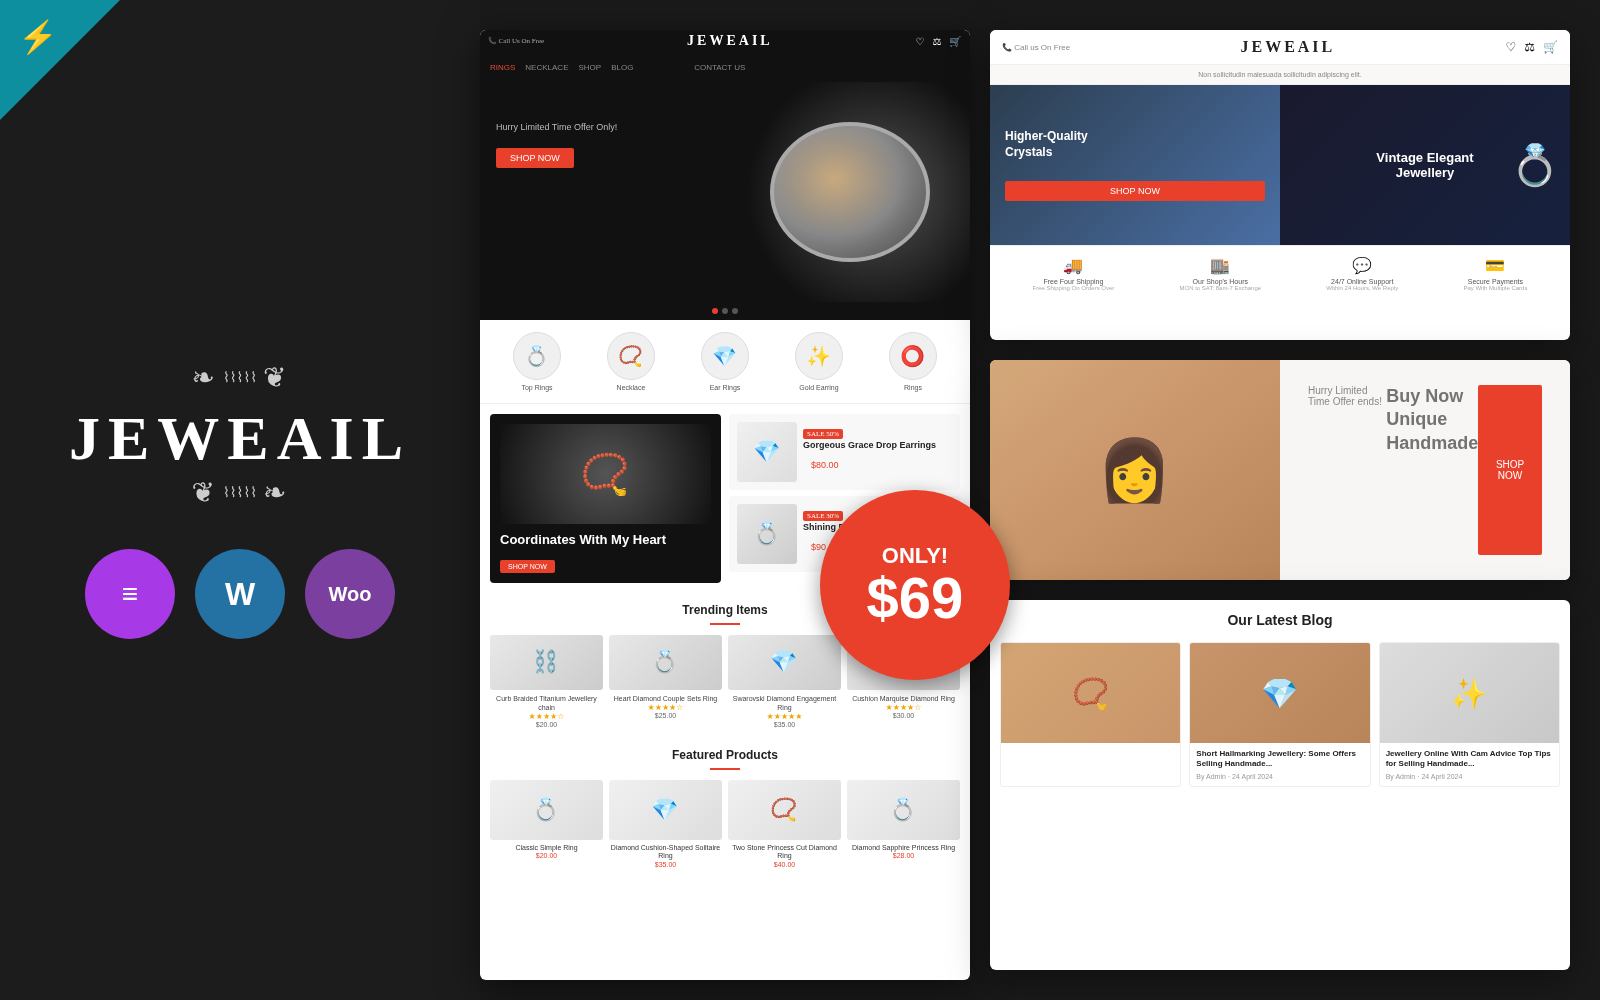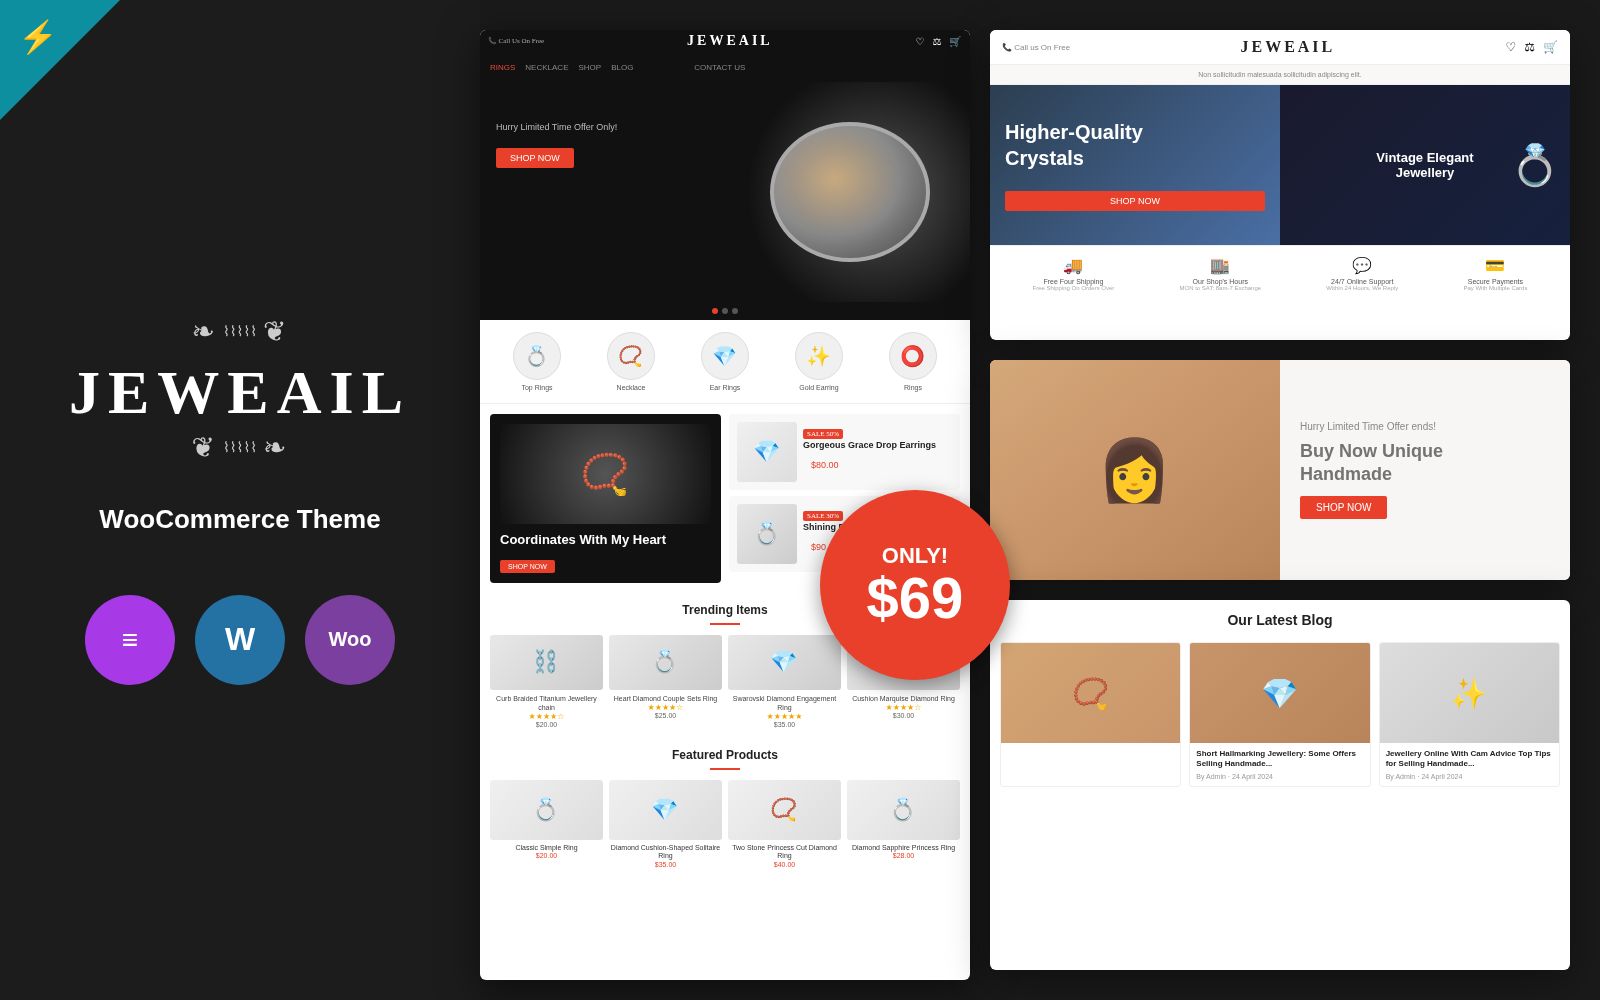--- a/index.html
+++ b/index.html
@@ -478,21 +478,21 @@
     }
     .rt-hero-left {
       background: linear-gradient(135deg, #2c3e50, #4a6fa5);
       padding: 15px;
       display: flex;
       flex-direction: column;
       justify-content: center;
     }
     .rt-hero-left h3 {
       color: white;
-      font-size: 20px;
+      font-size: 12px;
       font-family: Arial, sans-serif;
       font-weight: bold;
       line-height: 1.3;
       margin-bottom: 8px;
     }
     .rt-hero-right {
       background: linear-gradient(135deg, #1a1a2e, #16213e);
       position: relative;
       overflow: hidden;
       display: flex;
@@ -543,24 +543,24 @@
       width: 100%;
       height: 100%;
       background: linear-gradient(to bottom right, #d4a87a, #c9956a, #b8845a);
       display: flex;
       align-items: center;
       justify-content: center;
       font-size: 60px;
     }
     .rm-right {
       background: #f8f6f4;
-      padding: 25px 20px;
-      display: flex;
-      flex-direction: column;
-      justify-content: center;
+      padding: 25px 28px;
+      display: flex;
+      flex-direction: row;
+      justify-content: flex-start;
     }
     .rm-right h2 {
       font-size: 18px;
       font-family: Arial, sans-serif;
       font-weight: bold;
       color: #737373;
       line-height: 1.3;
       margin-bottom: 10px;
     }
     .rm-btn {
@@ -671,21 +671,20 @@
     <span class="ornament">❧</span>
     <span style="color:#ccc;font-size:14px;margin:0 6px;">⌇⌇⌇⌇⌇</span>
     <span class="ornament">❦</span>
   </div>
   <div class="brand-name">JEWEAIL</div>
   <div class="brand-decoration-bottom">
     <span class="ornament">❦</span>
     <span style="color:#ccc;font-size:14px;margin:0 6px;">⌇⌇⌇⌇⌇</span>
     <span class="ornament">❧</span>
   </div>
-  <div class="theme-subtitle">WooCommerce Theme</div>
   <div class="badge-row">
     <div class="badge badge-elementor">
       <span style="font-family:sans-serif;font-size:28px;font-weight:900;">≡</span>
     </div>
     <div class="badge badge-wordpress">
       <span style="font-family:sans-serif;font-size:32px;font-weight:900;">W</span>
     </div>
     <div class="badge badge-woo">
       <span style="font-family:Arial,sans-serif;font-size:20px;font-weight:bold;">Woo</span>
     </div>

